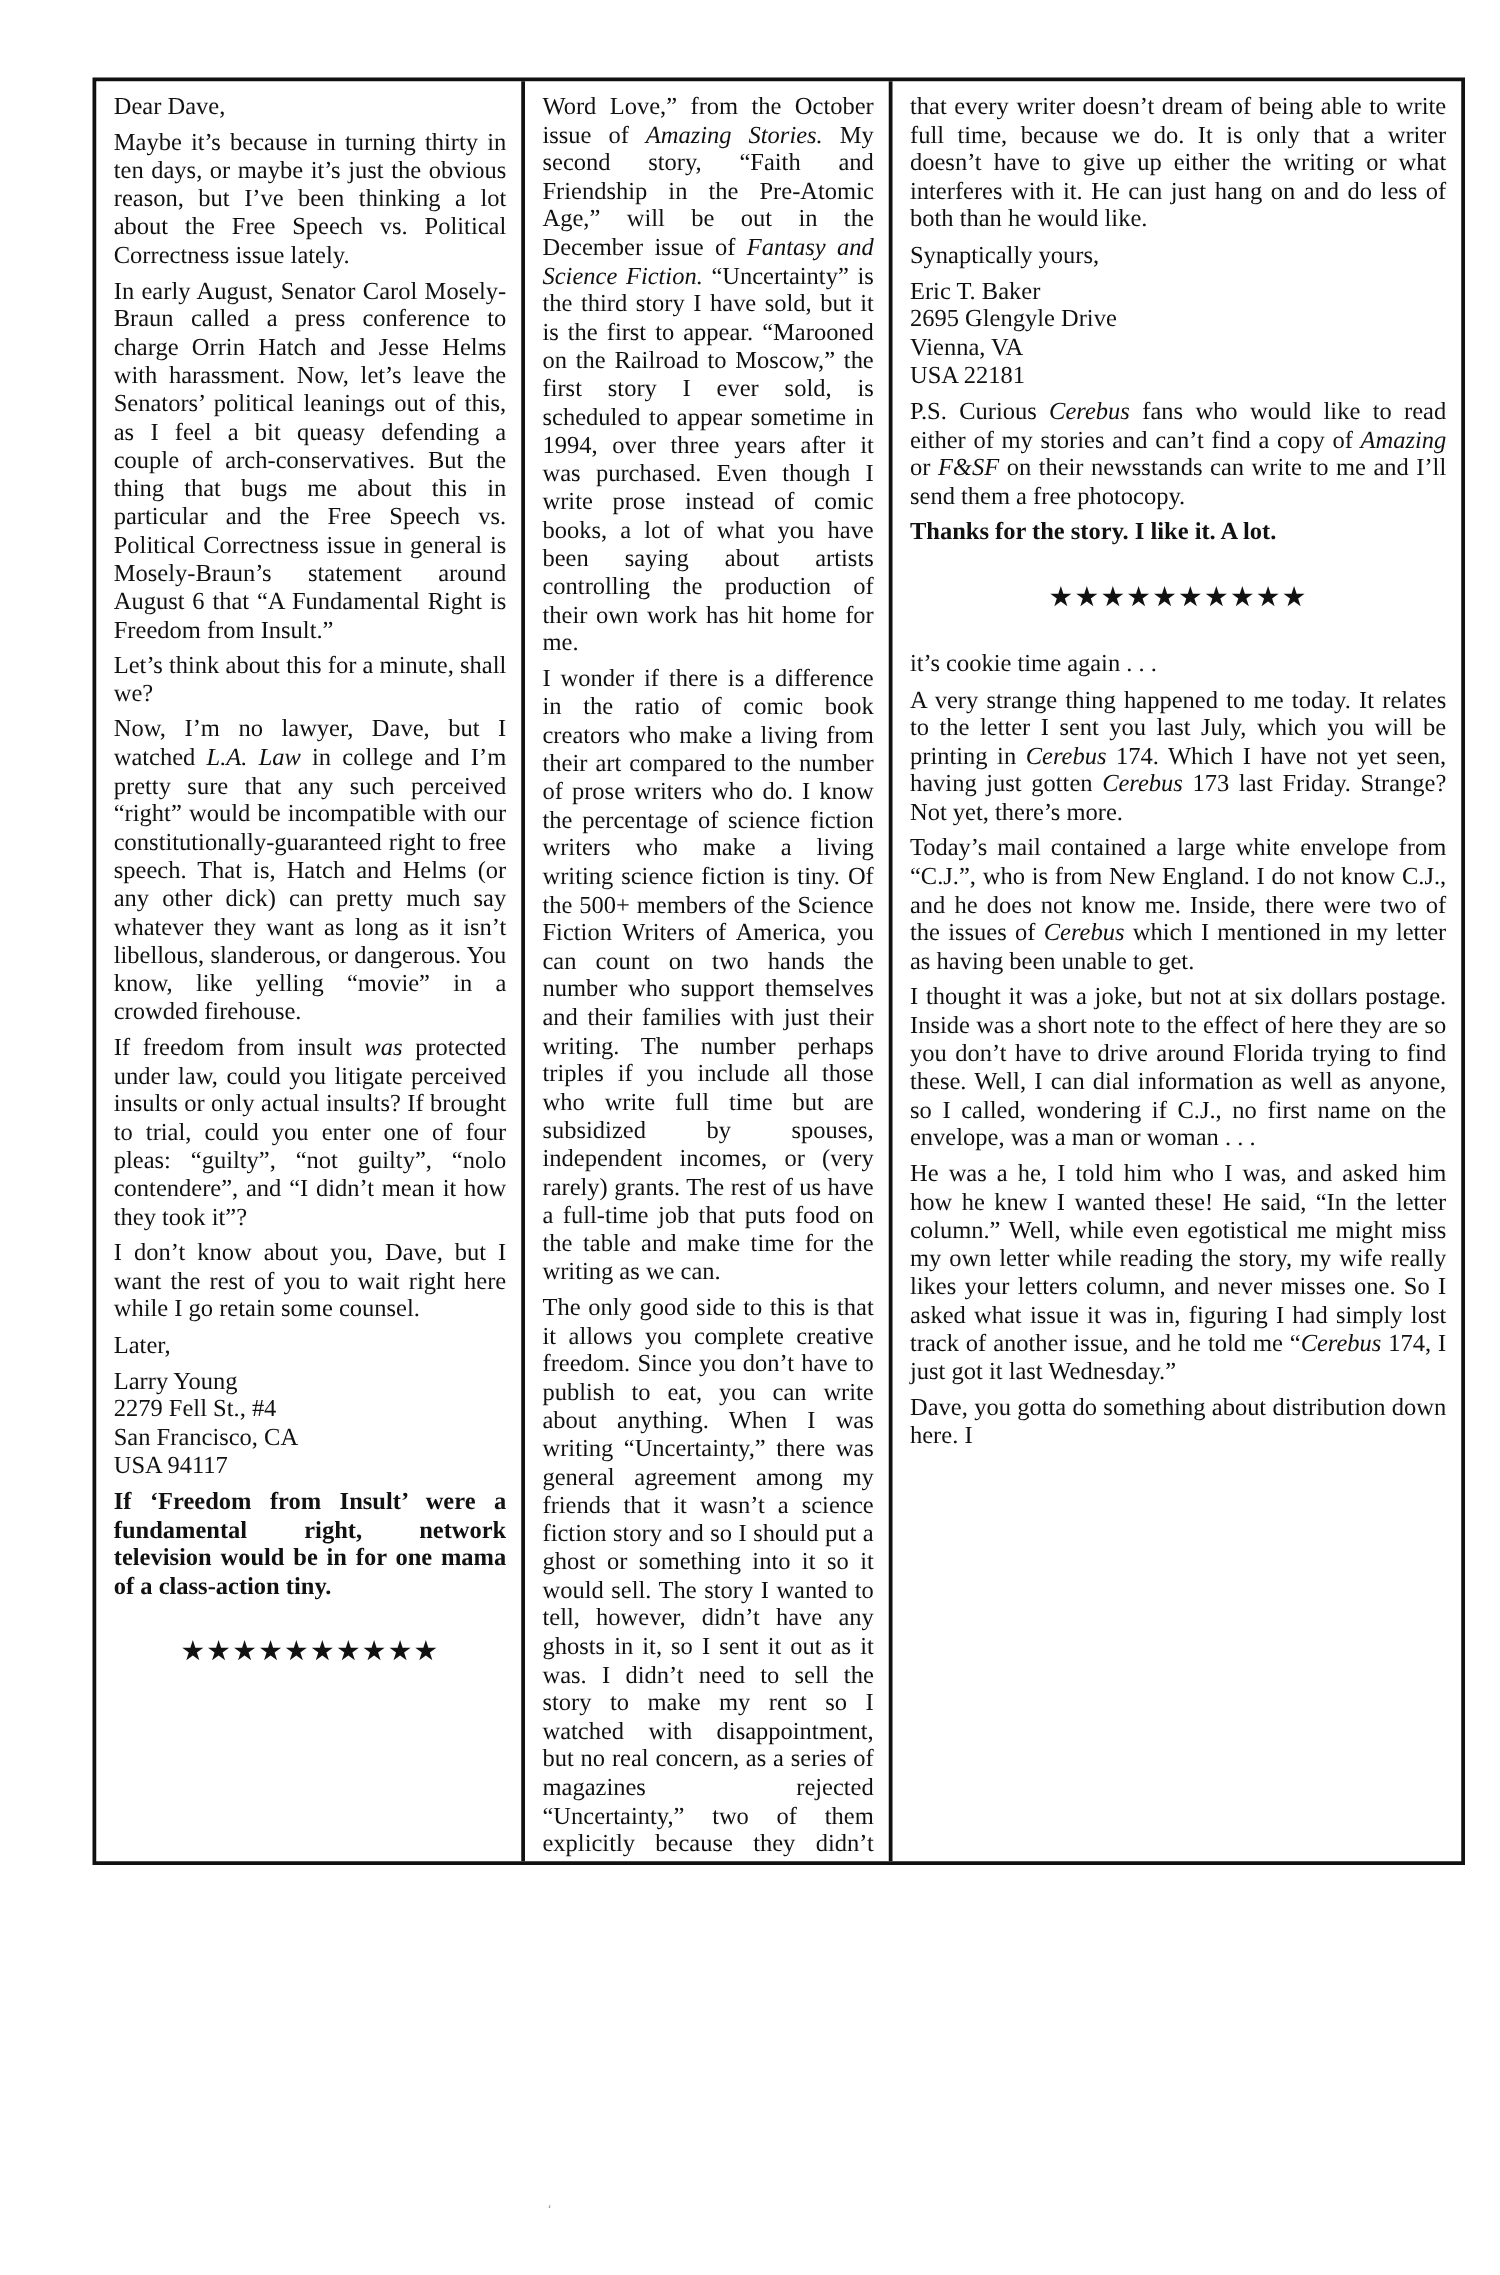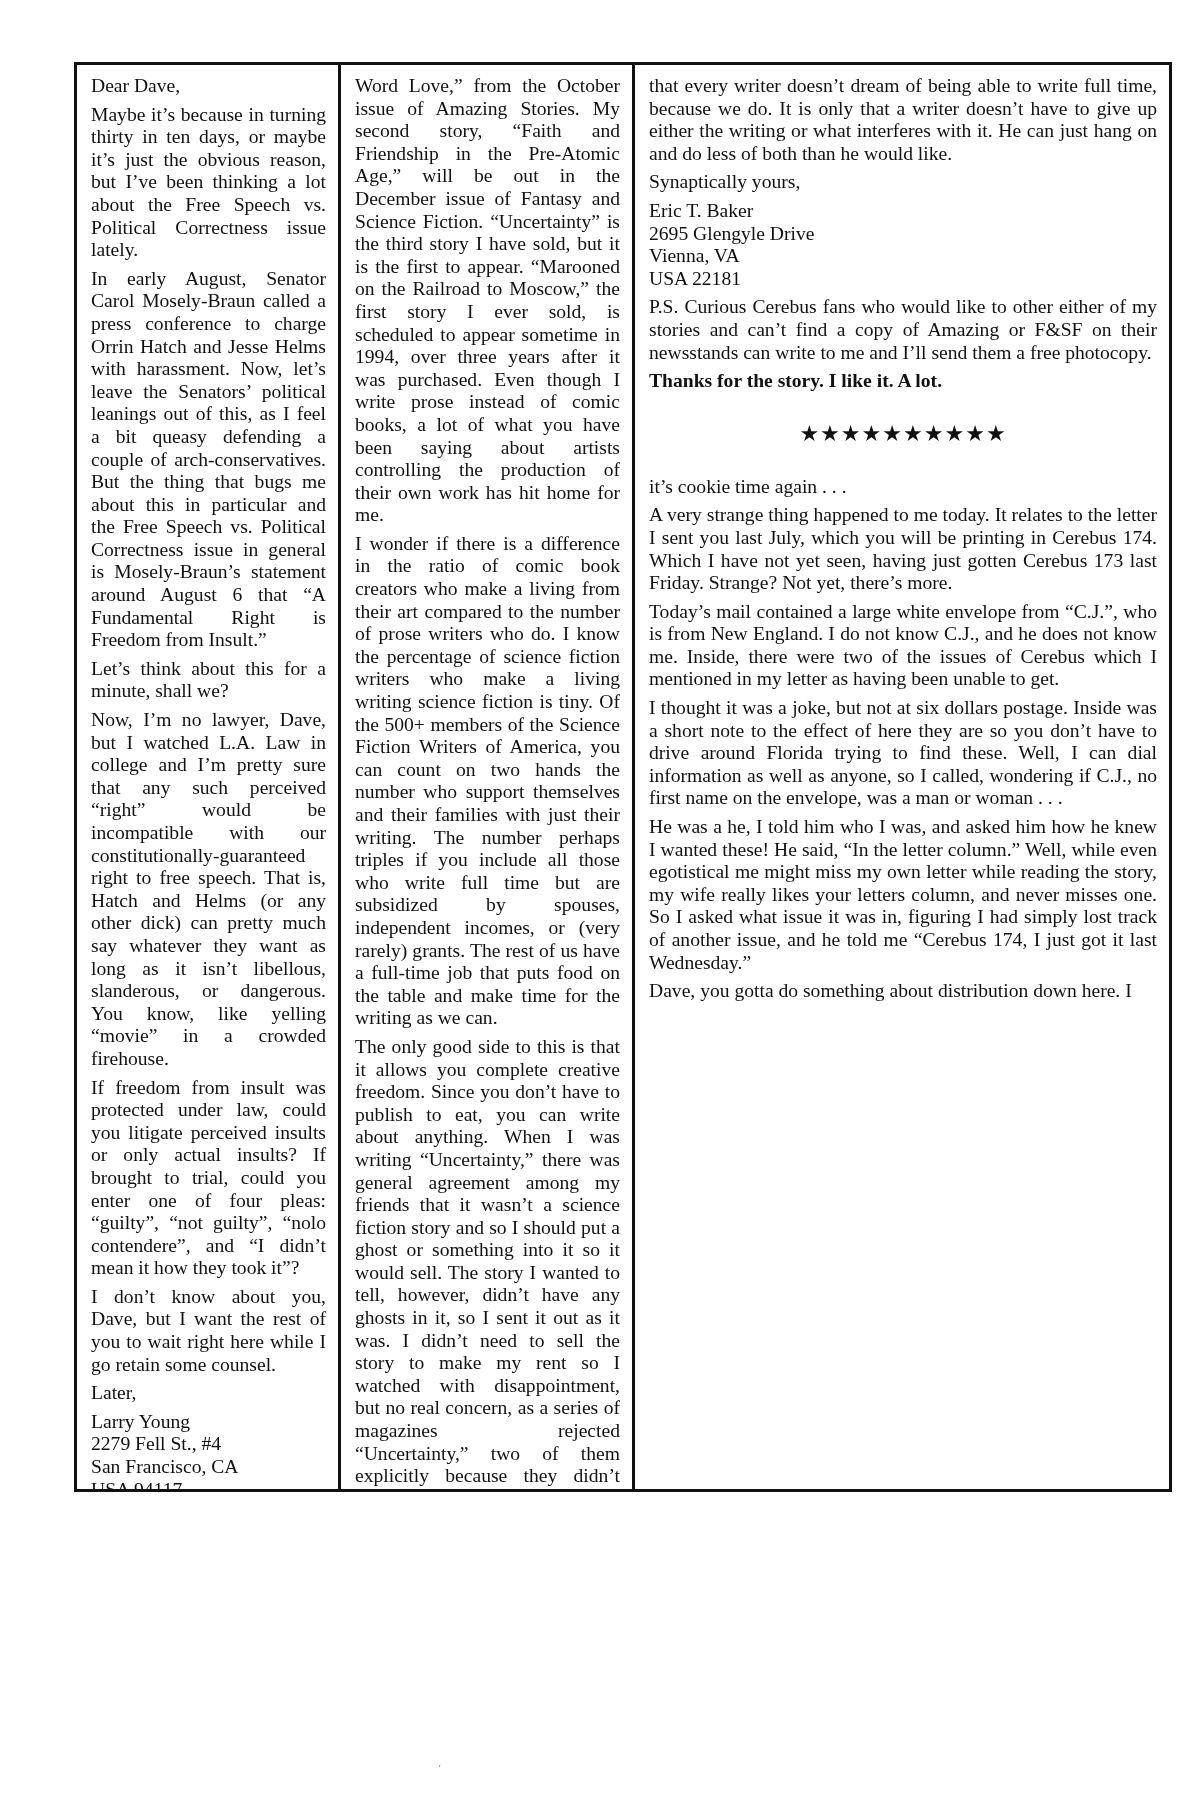--- a/index.html
+++ b/index.html
@@ -24,35 +24,35 @@
     border: 3px solid #111;
     box-sizing: border-box;
     display: flex;
   }
   .column {
     box-sizing: border-box;
     height: 100%;
     overflow: hidden;
     padding: 10px 12px 0 14px;
   }
-  .col-1 { width: 264px; border-right: 3px solid #111; }
+  .col-1 { width: 343px; border-right: 3px solid #111; }
   .col-2 { width: 294px; border-right: 3px solid #111; }
   .col-3 { flex: 1; }
   .para {
     margin: 0 0 6px 0;
     font-size: 19.6px;
     line-height: 22.6px;
     text-align: justify;
     hyphens: none;
   }
   .para.cont { margin-top: 0; }
   .line-block { margin: 0 0 6px 0; font-size: 19.6px; line-height: 22.6px; }
   .line-block span { display: block; }
   .bold { font-weight: bold; }
-  .italic { }
+  .italic { font-style: italic; }
   .stars {
     text-align: center;
     font-size: 22px;
     letter-spacing: 1px;
     margin: 28px 0 30px 0;
     font-family: "DejaVu Sans", sans-serif;
   }
   .stray-mark {
     position: absolute;
     left: 438px;
@@ -95,21 +95,21 @@
 
   <div class="column col-3">
     <p class="para cont">that every writer doesn’t dream of being able to write full time, because we do. It is only that a writer doesn’t have to give up either the writing or what interferes with it. He can just hang on and do less of both than he would like.</p>
     <p class="para">Synaptically yours,</p>
     <div class="line-block">
       <span>Eric T. Baker</span>
       <span>2695 Glengyle Drive</span>
       <span>Vienna, VA</span>
       <span>USA  22181</span>
     </div>
-    <p class="para"><span>P.S. Curious </span><span class="italic">Cerebus</span><span> fans who would like to other either of my stories and can’t find a copy of </span><span class="italic">Amazing</span><span> or </span><span class="italic">F&amp;SF</span><span> on their newsstands can write to me and I’ll send them a free photocopy.</span></p>
+    <p class="para"><span>P.S. Curious </span><span class="italic">Cerebus</span><span> fans who would like to read either of my stories and can’t find a copy of </span><span class="italic">Amazing</span><span> or </span><span class="italic">F&amp;SF</span><span> on their newsstands can write to me and I’ll send them a free photocopy.</span></p>
     <p class="para bold">Thanks for the story. I like it. A lot.</p>
     <div class="stars">★★★★★★★★★★</div>
     <p class="para">it’s cookie time again . . .</p>
     <p class="para"><span>A very strange thing happened to me today. It relates to the letter I sent you last July, which you will be printing in </span><span class="italic">Cerebus</span><span> 174. Which I have not yet seen, having just gotten </span><span class="italic">Cerebus</span><span> 173 last Friday. Strange? Not yet, there’s more.</span></p>
     <p class="para"><span>Today’s mail contained a large white envelope from “C.J.”, who is from New England. I do not know C.J., and he does not know me. Inside, there were two of the issues of </span><span class="italic">Cerebus</span><span> which I mentioned in my letter as having been unable to get.</span></p>
     <p class="para">I thought it was a joke, but not at six dollars postage. Inside was a short note to the effect of here they are so you don’t have to drive around Florida trying to find these. Well, I can dial information as well as anyone, so I called, wondering if C.J., no first name on the envelope, was a man or woman . . .</p>
     <p class="para"><span>He was a he, I told him who I was, and asked him how he knew I wanted these! He said, “In the letter column.” Well, while even egotistical me might miss my own letter while reading the story, my wife really likes your letters column, and never misses one. So I asked what issue it was in, figuring I had simply lost track of another issue, and he told me “</span><span class="italic">Cerebus</span><span> 174, I just got it last Wednesday.”</span></p>
     <p class="para">Dave, you gotta do something about distribution down here. I</p>
   </div>
 

